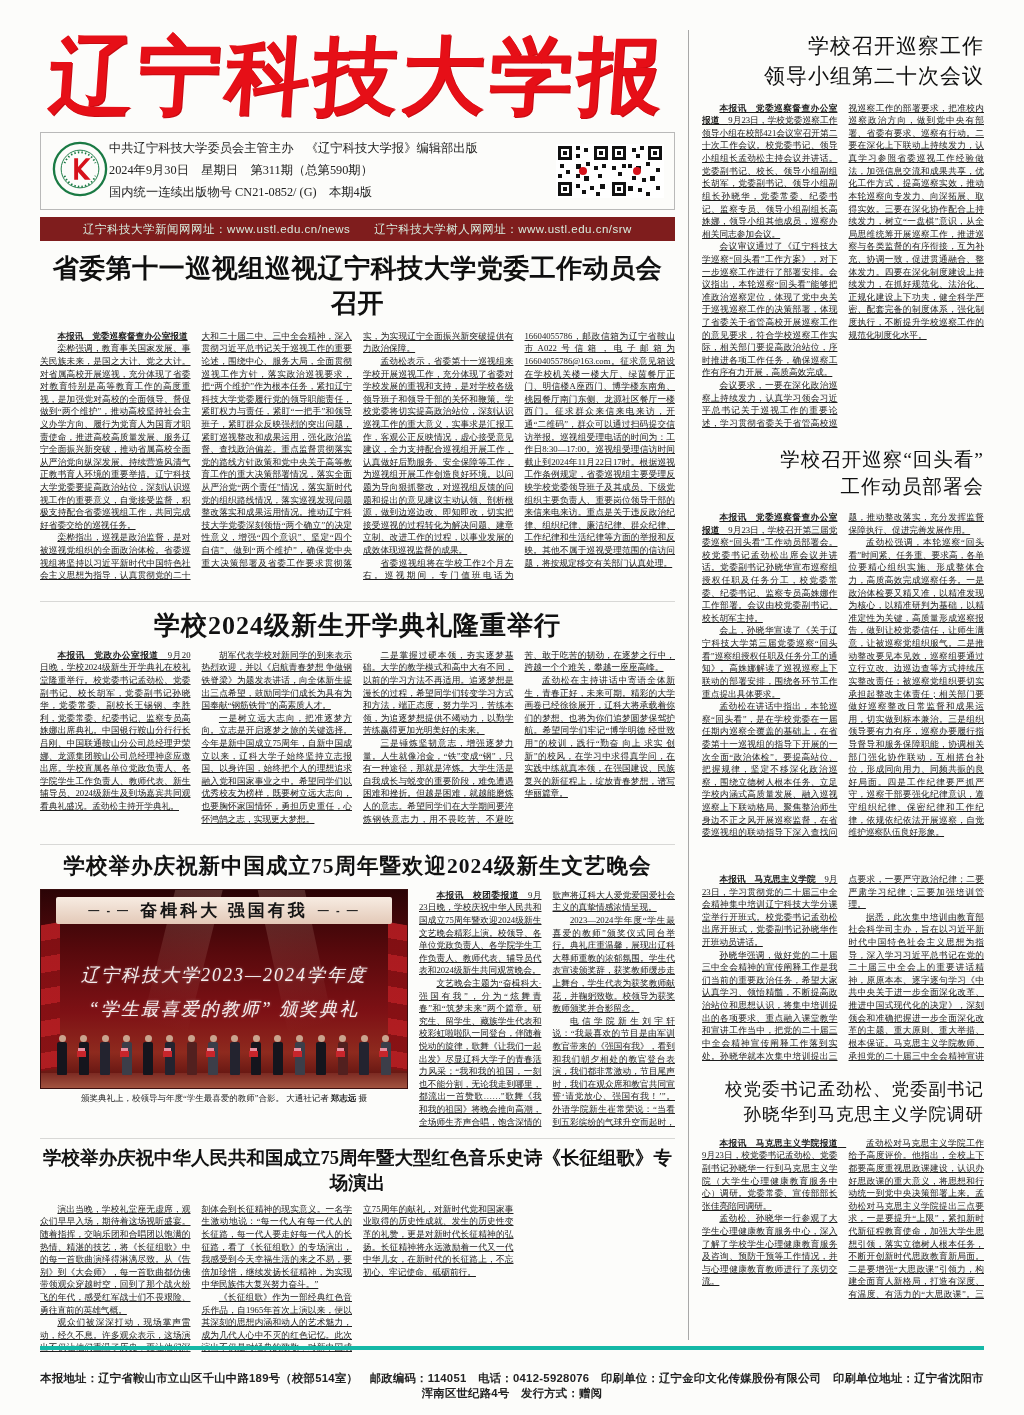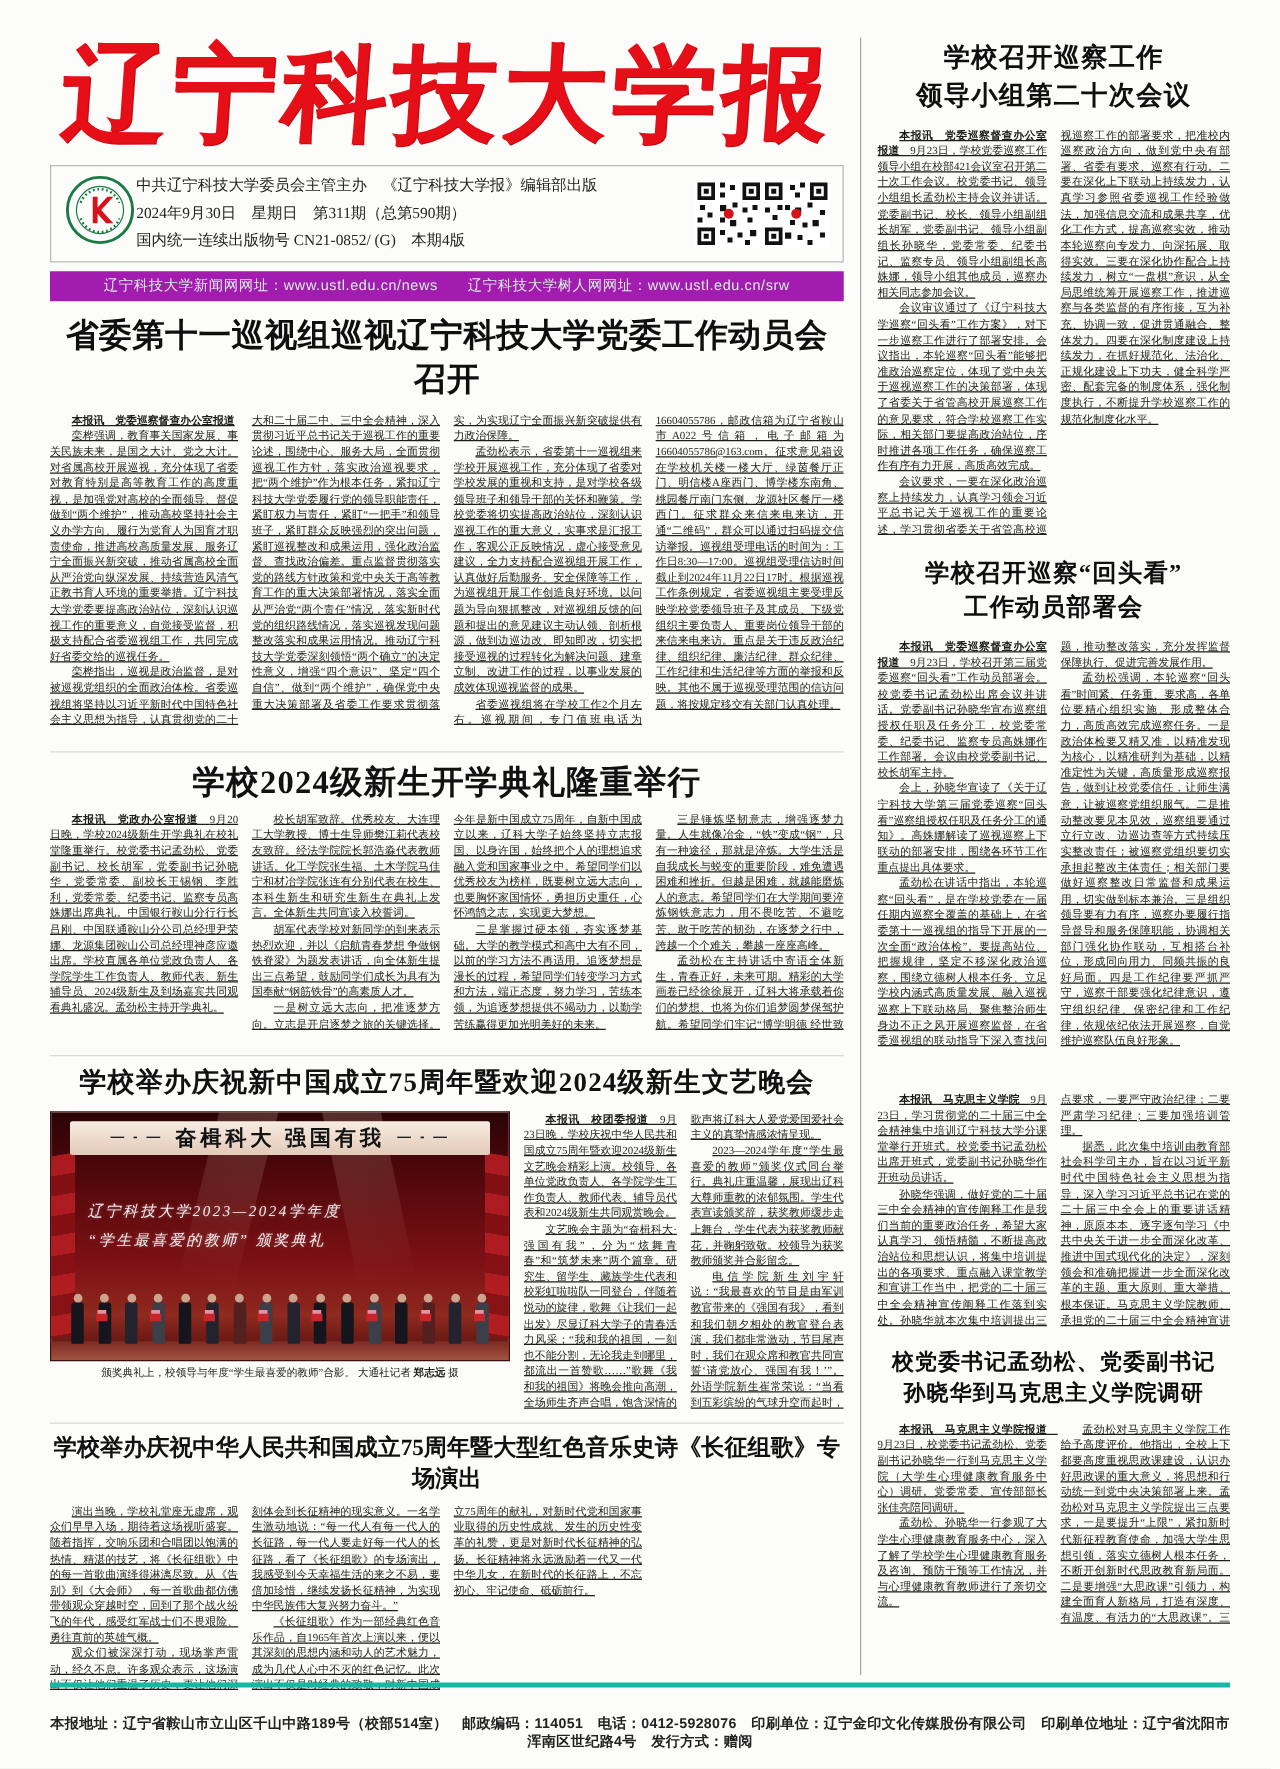--- a/index.html
+++ b/index.html
@@ -11,21 +11,21 @@
   .right{flex:1;border-left:1px solid #a8a8a8;padding-left:13px;min-width:0;}
 
   
   .mast-title{font-size:84px;font-weight:900;color:#e60f17;text-align:center;line-height:1.12;
               letter-spacing:4px;transform:skewX(-4deg);font-family:"Liberation Serif",serif;
               text-shadow:1px 1px 0 #c70b12;}
   .mast-box{border:1px solid #b9b9b9;display:flex;align-items:center;gap:0;padding:5px 10px;margin-top:8px;}
   .mast-lines{flex:1;}
   .mast-lines div{font-size:12.3px;line-height:1.78;color:#222;white-space:nowrap;}
   .qr{width:54px;height:54px;background:#fff;}
-  .greenbar{margin-top:7px;background:#a21caf;color:#d8eee0;font-size:11.5px;height:24px;
+  .greenbar{margin-top:7px;background:#7f1d1d;color:#d8eee0;font-size:11.5px;height:24px;
             line-height:24px;text-align:center;letter-spacing:.5px;font-family:"Liberation Sans",sans-serif;}
 
   .rule{border:0;border-top:1px solid #d8d8d6;margin:9px 0 6px;}
 
   h1.mainhead{font-size:26px;font-weight:900;text-align:center;margin:10px 0 9px;letter-spacing:.5px;
               font-family:"Liberation Sans",sans-serif;color:#0f0f0f;}
   h2.serifhead{font-size:26px;font-weight:bold;text-align:center;margin:4px 0 6px;letter-spacing:1px;color:#111;}
   h2.galahead{font-size:21.5px;margin:4px 0 9px;}
   h2.czghead{font-size:18.5px;margin:4px 0 8px;letter-spacing:0;}
 
@@ -43,43 +43,43 @@
   
   .gala-row{display:flex;gap:11px;}
   .gala-fig{width:368px;margin:0;}
   .photo{position:relative;height:198px;overflow:hidden;border:1px solid #3a0f10;
          background:linear-gradient(180deg,#2b0406 0%,#56090c 30%,#7e1115 62%,#8e2a1e 82%,#4f0c0c 100%);}
   .photo-banner{position:absolute;top:7px;left:4%;right:4%;height:27px;display:flex;align-items:center;
                 justify-content:center;gap:10px;background:linear-gradient(180deg,#f7ece2,#e3c9b8);
                 color:#141414;font-weight:900;font-size:17px;letter-spacing:3px;
                 font-family:"Liberation Sans",sans-serif;border-radius:2px;}
   .photo-banner .dash{font-size:11px;font-weight:bold;letter-spacing:2px;color:#222;}
-  .script{position:absolute;left:8%;right:8%;top:68px;text-align:left;color:#fdfdfd;
-          font-style:italic;font-size:12px;line-height:1.9;letter-spacing:2px;opacity:.94;
+  .script{position:absolute;left:8%;right:8%;top:68px;text-align:center;color:#fdfdfd;
+          font-style:italic;font-size:18px;line-height:1.9;letter-spacing:2px;opacity:.94;
           text-shadow:0 0 3px rgba(255,255,255,.35);}
   .beam{position:absolute;top:-20px;width:46px;height:160px;background:linear-gradient(180deg,rgba(255,210,190,.22),rgba(255,210,190,0));}
   .beam.b1{left:120px;transform:rotate(14deg);} .beam.b2{left:230px;transform:rotate(-12deg);}
   .sideflag{position:absolute;top:34px;bottom:18px;width:24px;opacity:.9;
             background:repeating-linear-gradient(180deg,#b51d22 0 16px,#871014 16px 32px);}
   .sideflag.l{left:-5px;transform:skewY(-10deg);} .sideflag.r{right:-5px;transform:skewY(10deg);}
   .floor{position:absolute;bottom:0;left:0;right:0;height:15px;background:linear-gradient(180deg,#7c2a22,#a25340);}
   .people{position:absolute;bottom:13px;left:16px;right:16px;display:flex;justify-content:space-between;}
   .fig{width:10px;height:33px;background:#15151d;border-radius:2px 2px 1px 1px;position:relative;}
   .fig::before{content:"";position:absolute;top:-7px;left:1.5px;width:7px;height:7px;border-radius:50%;background:#caa48e;}
   .fig:nth-child(3n){background:#23232f;}
   .fig:nth-child(4n){background:#3c3e49;}
   .fig:nth-child(7n){background:#52201f;}
   .fig:nth-child(2n)::after{content:"";position:absolute;top:9px;left:-2px;width:9px;height:6px;background:#c8252b;
         box-shadow:0 -4px 0 -1px #e98fa0;}
   .figcap{font-size:8.5px;margin-top:4px;color:#222;text-align:center;}
   .figcap b{font-family:"Liberation Sans",sans-serif;}
   .gala-text{flex:1;height:240px;min-width:0;}
 
   
-  .r-art h3{text-align:center;font-weight:700;color:#0f0f0f;margin:2px 0 10px;line-height:1.42;letter-spacing:1px;}
+  .r-art h3{text-align:right;font-weight:400;color:#0f0f0f;margin:2px 0 10px;line-height:1.42;letter-spacing:1px;}
   .r-art .t1{font-size:21px;} .r-art .t2{font-size:19.5px;} .r-art .t3{font-size:17.5px;}
   .hA{height:332px;} .hB{height:350px;} .hC{height:192px;} .hD{height:176px;}
   .r-art{margin-bottom:12px;}
 
   footer{border-top:4px solid #14b8a6;margin-top:6px;padding:21px 0 14px;text-align:center;
          font-size:11.3px;font-weight:bold;color:#222;font-family:"Liberation Sans",sans-serif;
          letter-spacing:.3px;}
   .logo{flex:0 0 auto;}
 </style>
 </head>
@@ -198,21 +198,20 @@
           <p>省委巡视组将在学校工作2个月左右。巡视期间，专门值班电话为16604055786，邮政信箱为辽宁省鞍山市A022号信箱，电子邮箱为16604055786@163.com。征求意见箱设在学校机关楼一楼大厅、绿茵餐厅正门、明信楼A座西门、博学楼东南角、桃园餐厅南门东侧、龙源社区餐厅一楼西门。征求群众来信来电来访，开通“二维码”，群众可以通过扫码提交信访举报。巡视组受理电话的时间为：工作日8:30—17:00。巡视组受理信访时间截止到2024年11月22日17时。根据巡视工作条例规定，省委巡视组主要受理反映学校党委领导班子及其成员、下级党组织主要负责人、重要岗位领导干部的来信来电来访。重点是关于违反政治纪律、组织纪律、廉洁纪律、群众纪律、工作纪律和生活纪律等方面的举报和反映。其他不属于巡视受理范围的信访问题，将按规定移交有关部门认真处理。</p>
         </div>
       </section>
 
       <hr class="rule">
 
       <section>
         <h2 class="serifhead">学校2024级新生开学典礼隆重举行</h2>
         <div class="bodytext c4 h-cer">
           <p><b class="byline">本报讯　党政办公室报道　</b><span>9月20日晚，学校2024级新生开学典礼在校礼堂隆重举行。校党委书记孟劲松、党委副书记、校长胡军，党委副书记孙晓华，党委常委、副校长王锡钢、李胜利，党委常委、纪委书记、监察专员高姝娜出席典礼。中国银行鞍山分行行长吕刚、中国联通鞍山分公司总经理尹荣娜、龙源集团鞍山公司总经理神彦应邀出席。学校直属各单位党政负责人、各学院学生工作负责人、教师代表、新生辅导员、2024级新生及到场嘉宾共同观看典礼盛况。孟劲松主持开学典礼。</span></p>
-          <p>校长胡军致辞。优秀校友、大连理工大学教授、博士生导师樊江莉代表校友致辞。经法学院院长郭浩淼代表教师讲话。化工学院张生福、土木学院马佳宁和材冶学院张连有分别代表在校生、本科生新生和研究生新生在典礼上发言。全体新生共同宣读入校誓词。</p>
           <p>胡军代表学校对新同学的到来表示热烈欢迎，并以《启航青春梦想 争做钢铁脊梁》为题发表讲话，向全体新生提出三点希望，鼓励同学们成长为具有为国奉献“钢筋铁骨”的高素质人才。</p>
           <p>一是树立远大志向，把准逐梦方向。立志是开启逐梦之旅的关键选择。今年是新中国成立75周年，自新中国成立以来，辽科大学子始终坚持立志报国、以身许国，始终把个人的理想追求融入党和国家事业之中。希望同学们以优秀校友为榜样，既要树立远大志向，也要胸怀家国情怀，勇担历史重任，心怀鸿鹄之志，实现更大梦想。</p>
           <p>二是掌握过硬本领，夯实逐梦基础。大学的教学模式和高中大有不同，以前的学习方法不再适用。追逐梦想是漫长的过程，希望同学们转变学习方式和方法，端正态度，努力学习，苦练本领，为追逐梦想提供不竭动力，以勤学苦练赢得更加光明美好的未来。</p>
           <p>三是锤炼坚韧意志，增强逐梦力量。人生就像冶金，“铁”变成“钢”，只有一种途径，那就是淬炼。大学生活是自我成长与蜕变的重要阶段，难免遭遇困难和挫折。但越是困难，就越能磨炼人的意志。希望同学们在大学期间要淬炼钢铁意志力，用不畏吃苦、不避吃苦、敢于吃苦的韧劲，在逐梦之行中，跨越一个个难关，攀越一座座高峰。</p>
           <p>孟劲松在主持讲话中寄语全体新生，青春正好，未来可期。精彩的大学画卷已经徐徐展开，辽科大将承载着你们的梦想、也将为你们追梦圆梦保驾护航。希望同学们牢记“博学明德 经世致用”的校训，践行“勤奋 向上 求实 创新”的校风，在学习中求得真学问，在实践中练就真本领，在强国建设、民族复兴的新征程上，绽放青春梦想，谱写华丽篇章。</p>
         </div>
       </section>
 
       <hr class="rule">
 

